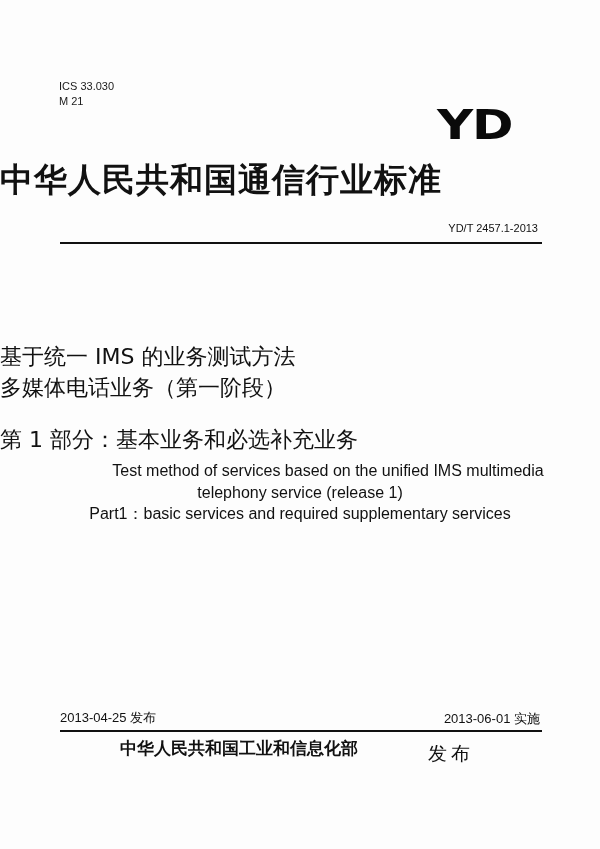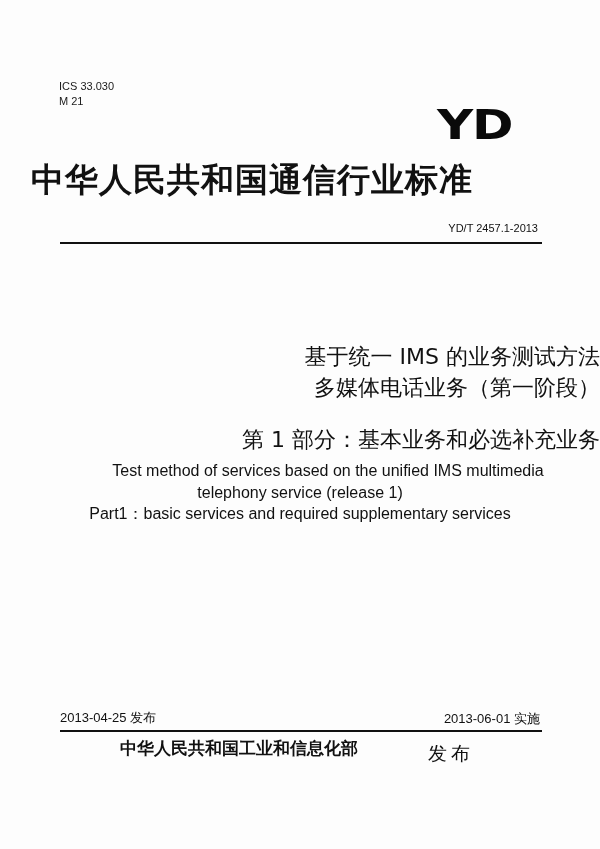--- a/index.html
+++ b/index.html
@@ -3,24 +3,24 @@
   <meta charset="utf-8">
   <style>
     html, body { margin: 0; padding: 0; }
     body {
       width: 600px; height: 849px; background: #fdfdfd; position: relative; overflow: hidden;
       font-family: "Liberation Sans", "DejaVu Sans", sans-serif; color: #111;
     }
     .abs { position: absolute; }
     .ics { left: 59px; top: 79px; font-size: 11px; line-height: 15px; color: #1a1a1a; }
     .yd-logo { left: 437px; top: 102px; font-size: 40px; font-weight: 900; letter-spacing: -1px; font-family: "DejaVu Sans", sans-serif; transform: scaleX(1.25); transform-origin: left top; color: #0a0a0a; }
-    .std-title { left: 0; width: 504px; top: 158px; text-align: center; font-size: 33px; font-weight: bold; letter-spacing: 1px; font-family: "DejaVu Sans", sans-serif; color: #111; }
+    .std-title { left: 0; width: 504px; top: 158px; font-size: 33px; font-weight: bold; letter-spacing: 1px; font-family: "DejaVu Sans", sans-serif; color: #111; }
     .std-no { right: 62px; top: 222px; font-size: 11px; color: #111; }
     .rule-top { left: 60px; top: 242px; width: 482px; height: 2px; background: #111; }
-    .cn-title { left: 0; width: 600px; text-align: right; font-size: 22px; font-weight: normal; font-family: "DejaVu Sans", sans-serif; color: #111; }
+    .cn-title { left: 0; width: 600px; text-align: left; font-size: 22px; font-weight: normal; font-family: "DejaVu Sans", sans-serif; color: #111; }
     .cn1 { top: 342px; }
     .cn2 { top: 373px; }
     .cn3 { top: 425px; }
     .en-title { left: 0; width: 600px; text-align: center; font-size: 16px; color: #111; line-height: 22px; }
     .en1 { top: 460px; padding-left: 28px; }
     .en2 { top: 482px; }
     .en3 { top: 503px; }
     .date-l { left: 60px; top: 709px; font-size: 13px; }
     .date-r { right: 60px; top: 710px; font-size: 13px; }
     .rule-bottom { left: 60px; top: 730px; width: 482px; height: 2px; background: #111; }

